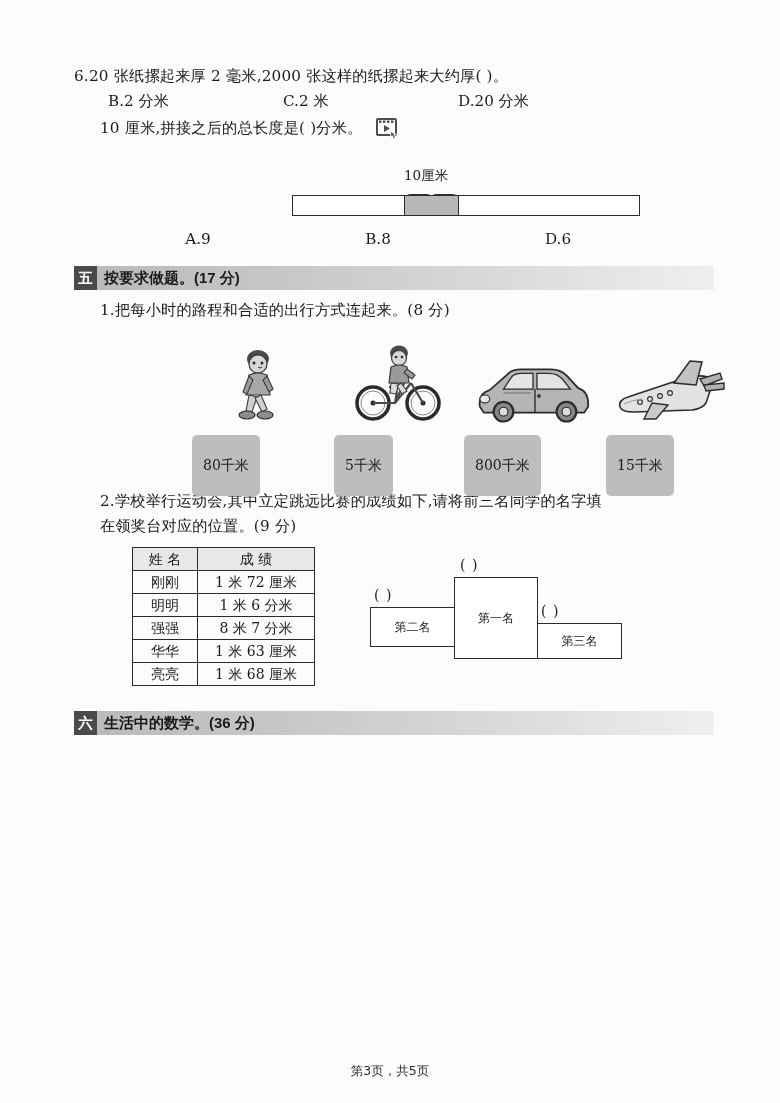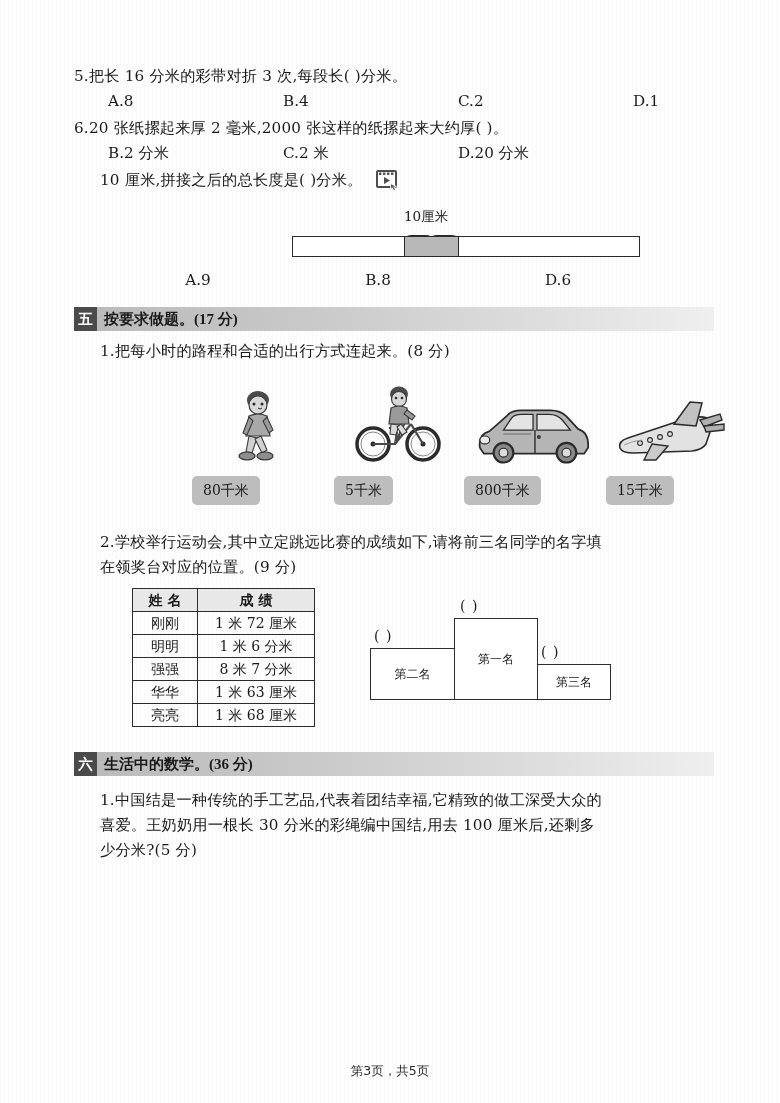--- a/index.html
+++ b/index.html
@@ -52,21 +52,21 @@
   .options .opt { width: 175px; flex: 0 0 175px; white-space: nowrap; }
   .options .opt:last-child { width: auto; flex: 0 0 auto; }
 
   .options.q7 { padding-left: 34px; text-align: center; }
   .options.q7 .opt { width: 180px; flex: 0 0 180px; }
 
   
   .strip-fig {
     position: relative;
     height: 56px;
-    margin: 8px 0 4px 0;
+    margin: 19px 0 4px 0;
   }
   .strip-label {
     position: absolute;
     left: 330px;
     top: 0px;
     font-size: 13.5px;
     white-space: nowrap;
   }
   .strip-brace {
     position: absolute;
@@ -126,21 +126,21 @@
     align-items: center;
     justify-content: center;
     flex: 0 0 23px;
     font-family: "DejaVu Sans", "Liberation Sans", sans-serif;
   }
   .section-title {
     font-size: 15px;
     font-weight: bold;
     padding-left: 7px;
     white-space: nowrap;
-    font-family: Liberation Serif, serif;
+    font-family: Liberation Sans, sans-serif;
   }
 
   
   .transport-row {
     position: relative;
     height: 88px;
     margin-top: 14px;
   }
   .transport-item {
     position: absolute;
@@ -154,21 +154,21 @@
 
   .label-row {
     position: relative;
     height: 40px;
     margin-top: 10px;
   }
   .dist-chip {
     position: absolute;
     top: 0;
     height: 29px;
-    padding: 0 11px;
+    padding: 16px 11px;
     background: #bdbdbd;
     border-radius: 5px;
     display: flex;
     align-items: center;
     justify-content: center;
     font-size: 14px;
     color: #1a1a1a;
     white-space: nowrap;
   }
 
@@ -187,21 +187,21 @@
   }
   table.score-table th,
   table.score-table td {
     border: 1px solid #2b2b2b;
     padding: 1px 6px;
     text-align: center;
     white-space: nowrap;
     line-height: 20px;
   }
   table.score-table th {
-    font-weight: bold;
+    font-weight: normal;
     background: #e8e8e8;
   }
   table.score-table td.name-col { width: 52px; }
   table.score-table td.score-col { width: 104px; }
 
   .podium {
     position: absolute;
     left: 288px;
     top: 18px;
     width: 290px;
@@ -218,22 +218,22 @@
     font-size: 12px;
     white-space: nowrap;
   }
   .podium-paren {
     position: absolute;
     font-size: 14px;
     white-space: nowrap;
     letter-spacing: 1px;
   }
   .p-first  { left: 92px;  top: 12px;  width: 84px; height: 82px; }
-  .p-second { left: 8px;   top: 42px;  width: 85px; height: 52px; font-family: Liberation Mono, monospace; }
-  .p-third  { left: 175px; top: 58px;  width: 74px; height: 36px; }
+  .p-second { left: 8px;   top: 42px;  width: 85px; height: 40px; font-family: Liberation Mono, monospace; }
+  .p-third  { left: 175px; top: 58px;  width: 85px; height: 36px; }
   .paren-first  { left: 98px;  top: -8px; }
   .paren-second { left: 12px;  top: 22px; }
   .paren-third  { left: 179px; top: 38px; }
 
   
   .footer {
     position: absolute;
     left: 0;
     top: 1063px;
     width: 780px;
@@ -243,29 +243,20 @@
     font-family: "DejaVu Sans", "Liberation Sans", sans-serif;
   }
   .answer-space { height: 140px; }
 </style>
 </head>
 <body>
 
 <div class="page">
   <div class="content">
 
-    <div class="q-block">
-      <div class="q-line">5.把长 16 分米的彩带对折 3 次,每段长(          )分米。</div>
-      <div class="options">
-        <span class="opt">A.8</span>
-        <span class="opt">B.4</span>
-        <span class="opt">C.2</span>
-        <span class="opt">D.1</span>
-      </div>
-    </div>
 
     <div class="q-block">
       <div class="q-line">6.20 张纸摞起来厚 2 毫米,2000 张这样的纸摞起来大约厚(          )。</div>
       <div class="options">
         <span class="opt">B.2 分米</span>
         <span class="opt">C.2 米</span>
         <span class="opt">D.20 分米</span>
       </div>
     </div>
 
@@ -436,23 +427,17 @@
           <div class="podium-box p-third">第三名</div>
         </div>
       </div>
     </div>
 
     <div class="section-bar">
       <div class="section-num">六</div>
       <div class="section-title">生活中的数学。(36 分)</div>
     </div>
 
-    <div class="q-block" style="margin-top:12px;">
-      <div class="q-line indent">1.中国结是一种传统的手工艺品,代表着团结幸福,它精致的做工深受大众的</div>
-      <div class="q-line indent">喜爱。王奶奶用一根长 30 分米的彩绳编中国结,用去 100 厘米后,还剩多</div>
-      <div class="q-line indent">少分米?(5 分)</div>
-      <div class="answer-space"></div>
-    </div>
 
   </div>
 
   <div class="footer">第3页，共5页</div>
 </div>
 
 </body></html>

